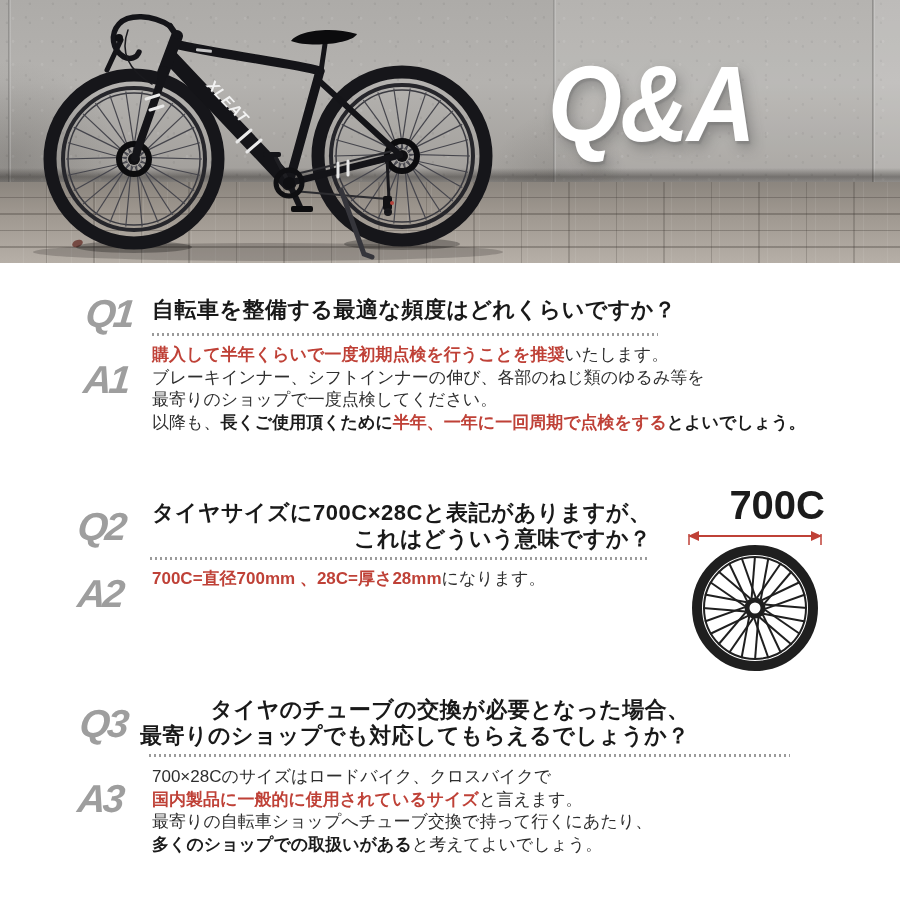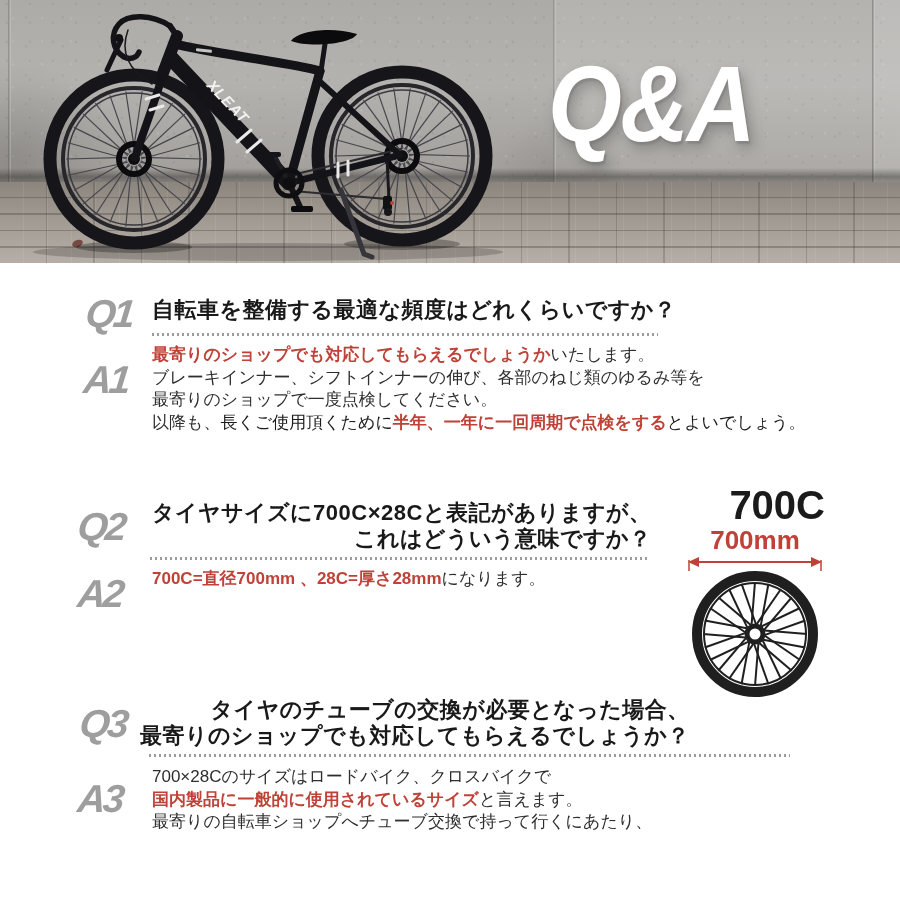--- a/index.html
+++ b/index.html
@@ -36,21 +36,21 @@
 
   
   .qa-section{position:absolute;left:0;width:900px;}
   .qa-label{position:absolute;font-size:39px;line-height:1;font-weight:800;font-style:italic;color:#9e9e9e;letter-spacing:-3px;transform:skewX(-6deg);}
   .question{position:absolute;font-size:22px;font-weight:800;color:#191919;line-height:26px;letter-spacing:0.5px;white-space:nowrap;text-align:right;}
   .question .qline{display:block;}
   .dotted{position:absolute;height:3px;background:repeating-linear-gradient(90deg,#9b9b9b 0 2px,transparent 2px 5px);}
   .answer{position:absolute;font-size:17px;line-height:22.5px;color:#2e2e2e;white-space:nowrap;}
   .answer p{margin:0;padding:0;}
   .seg-red{color:#bf4137;font-weight:800;}
-  .seg-bold{color:#1b1b1b;font-weight:400;}
+  .seg-bold{color:#1b1b1b;font-weight:700;}
   .seg-normal{font-weight:400;}
 
   
   .wheel-diagram{position:absolute;left:685px;top:482px;width:140px;text-align:center;}
   .wd-size{font-size:40px;font-weight:800;color:#1b1b1b;line-height:46px;letter-spacing:0;text-align:right;}
   .wd-mm{font-size:26px;font-weight:800;color:#bf4137;line-height:28px;margin-top:-2px;}
   .wd-arrow{display:block;margin:2px auto 0 auto;}
   .wd-wheel{display:block;margin:-3px auto 0 auto;}
 </style>
 </head>
@@ -203,21 +203,21 @@
 
   <div id="qa-list">
       <section class="qa-section" style="top: 292px;">
         <span class="qa-label" style="left: 86px; top: 2px;">Q1</span>
         <div class="question" style="left: 152px; top: 5px;">
           <span class="qline">自転車を整備する最適な頻度はどれくらいですか？</span>
         </div>
         <div class="dotted" style="left: 152px; top: 41px; width: 506px;"></div>
         <span class="qa-label" style="left: 84px; top: 68px;">A1</span>
         <div class="answer" style="left: 152px; top: 52px;">
-          <p><span class="seg-red">最寄りのショップでも対応してもらえるでしょうか</span><span class="seg-normal">いたします。</span></p>
+          <p><span class="seg-red">購入して半年くらいで一度初期点検を行うことを推奨</span><span class="seg-normal">いたします。</span></p>
           <p><span class="seg-normal">ブレーキインナー、シフトインナーの伸び、各部のねじ類のゆるみ等を</span></p>
           <p><span class="seg-normal">最寄りのショップで一度点検してください。</span></p>
           <p><span class="seg-normal">以降も、</span><span class="seg-bold">長くご使用頂くために</span><span class="seg-red">半年、一年に一回周期で点検をする</span><span class="seg-bold">とよいでしょう。</span></p>
         </div>
       </section>
       <section class="qa-section" style="top: 498px;">
         <span class="qa-label" style="left: 78px; top: 9px;">Q2</span>
         <div class="question" style="left: 152px; top: 2px;">
           <span class="qline">タイヤサイズに700C×28Cと表記がありますが、</span>
           <span class="qline">これはどういう意味ですか？</span>
@@ -233,27 +233,27 @@
         <div class="question" style="left: 140px; top: 2px;">
           <span class="qline">タイヤのチューブの交換が必要となった場合、</span>
           <span class="qline">最寄りのショップでも対応してもらえるでしょうか？</span>
         </div>
         <div class="dotted" style="left: 149px; top: 59px; width: 641px;"></div>
         <span class="qa-label" style="left: 78px; top: 84px;">A3</span>
         <div class="answer" style="left: 152px; top: 71px;">
           <p><span class="seg-normal">700×28Cのサイズはロードバイク、クロスバイクで</span></p>
           <p><span class="seg-red">国内製品に一般的に使用されているサイズ</span><span class="seg-normal">と言えます。</span></p>
           <p><span class="seg-normal">最寄りの自転車ショップへチューブ交換で持って行くにあたり、</span></p>
+          <p><span class="seg-bold">多くのショップでの取扱いがある</span><span class="seg-normal">と考えてよいでしょう。</span></p>
         </div>
       </section>
     </div>
 
   <div class="wheel-diagram">
     <div class="wd-size">700C</div>
-    <div class="wd-mm">700mm</div>
     <svg class="wd-arrow" width="134" height="16" viewBox="0 0 134 16">
       <line x1="9" y1="6" x2="125" y2="6" stroke="#bf4137" stroke-width="2"></line>
       <polygon points="0,6 11,1 11,11" fill="#bf4137"></polygon>
       <polygon points="134,6 123,1 123,11" fill="#bf4137"></polygon>
       <line x1="1" y1="4" x2="1" y2="15" stroke="#bf4137" stroke-width="1.5"></line>
       <line x1="133" y1="4" x2="133" y2="15" stroke="#bf4137" stroke-width="1.5"></line>
     </svg>
     <svg class="wd-wheel" width="130" height="130" viewBox="0 0 130 130">
       <circle cx="65" cy="65" r="58" fill="none" stroke="#1f1f1f" stroke-width="10"></circle>
       <circle cx="65" cy="65" r="51" fill="none" stroke="#1f1f1f" stroke-width="2"></circle>

